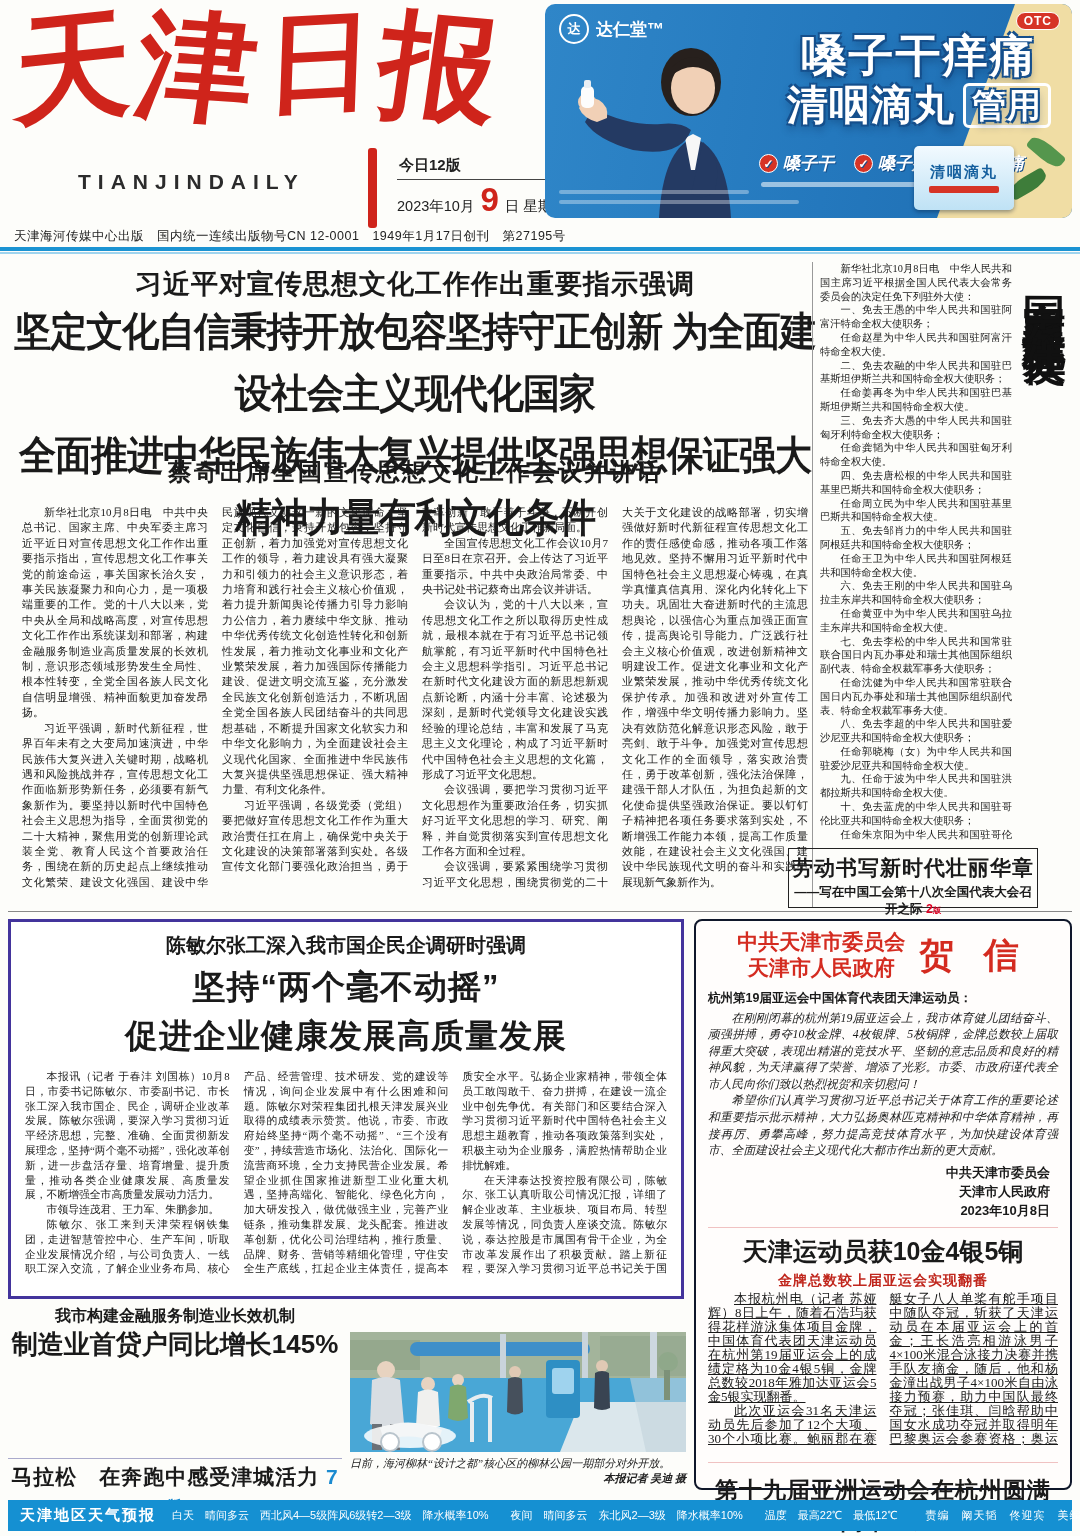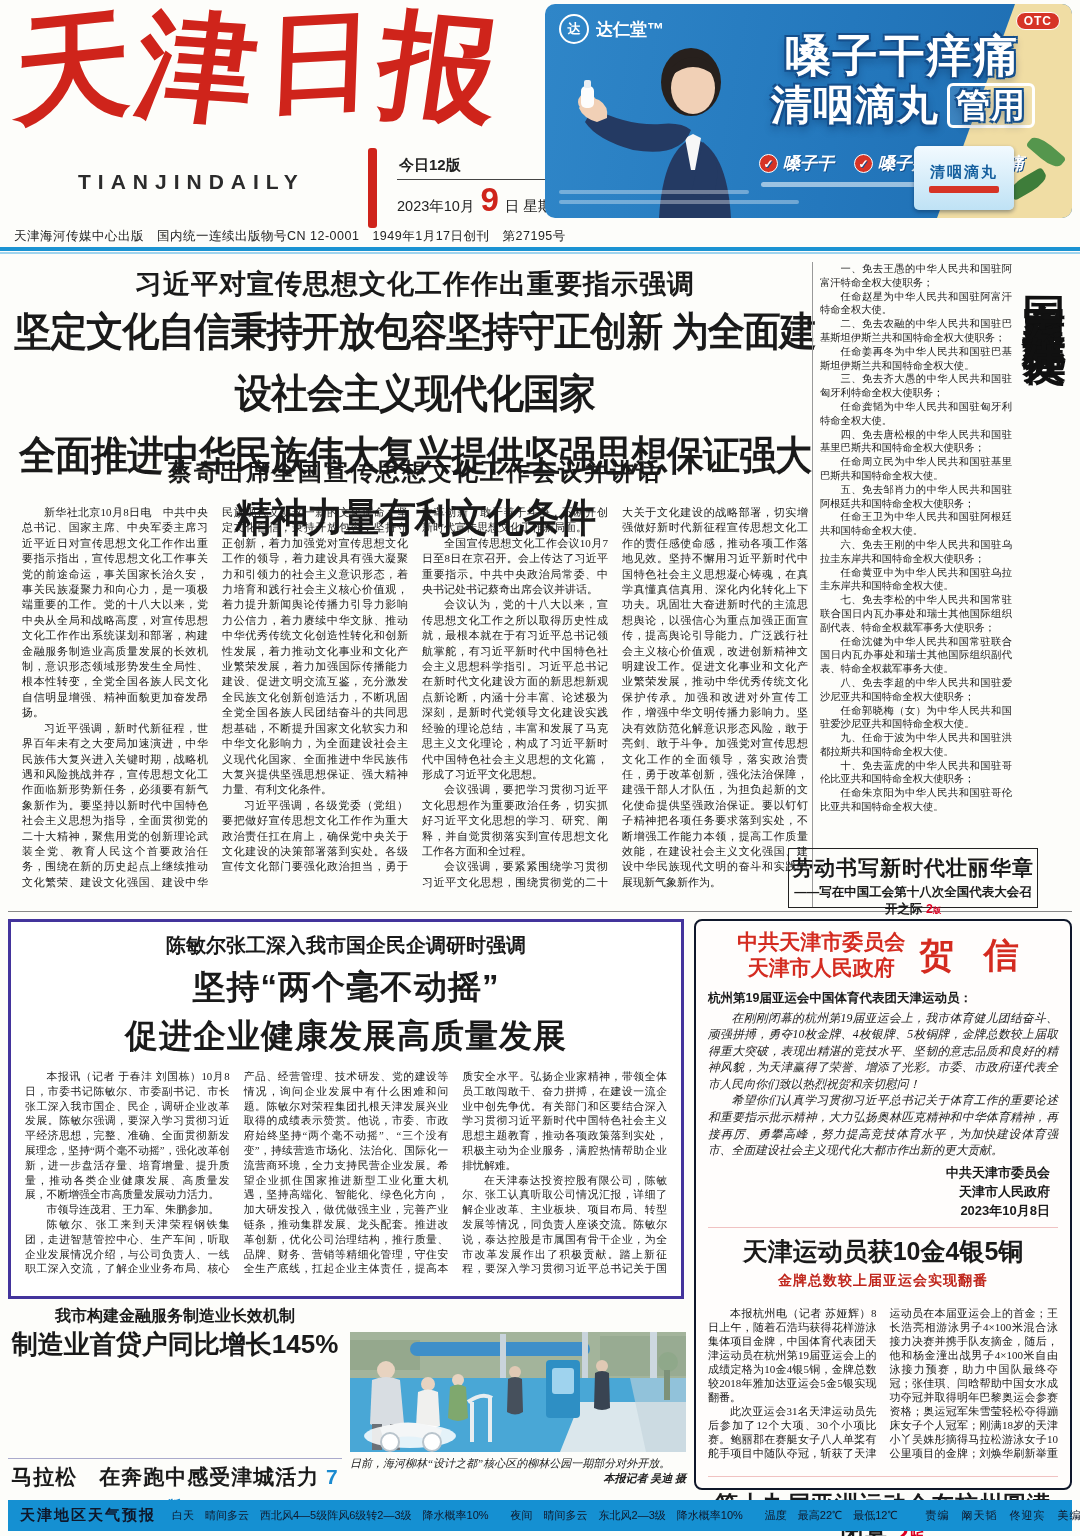--- a/index.html
+++ b/index.html
@@ -31,21 +31,21 @@
       background:linear-gradient(100deg,#2f86c8 0%,#2478bd 55%,#1e6cb0 100%);}
   .ad::before{content:"";position:absolute;right:0;top:0;width:150px;height:100%;
       background:#f0dda4;clip-path:polygon(62% 0,100% 0,100% 100%,10% 100%);}
   .ad-leaf{position:absolute;width:40px;height:16px;background:#3e7d3a;border-radius:50% 4px 50% 4px;}
   .ad-brand{position:absolute;left:14px;top:10px;display:flex;align-items:center;gap:7px;color:#fff;
       font-weight:bold;font-size:17px;}
   .ad-logo{width:26px;height:26px;border:2px solid #fff;border-radius:50%;display:flex;
       align-items:center;justify-content:center;color:#fff;font-size:13px;font-weight:bold;}
   .ad-otc{position:absolute;right:12px;top:8px;background:#d63426;color:#fff;font-weight:bold;
       font-size:12px;padding:1px 7px;border:1px solid #fff;border-radius:9px;letter-spacing:1px;}
-  .ad-head{position:absolute;left:208px;top:26px;width:300px;text-align:center;color:#fff;
+  .ad-head{position:absolute;left:224px;top:26px;width:300px;text-align:center;color:#fff;
       font-weight:900;line-height:1.15;
       text-shadow:2px 2px 0 #154f8c,-2px 2px 0 #154f8c,2px -2px 0 #154f8c,-2px -2px 0 #154f8c,0 5px 8px rgba(0,30,70,.45);}
   .ad-head .l1{font-size:45px;letter-spacing:2px;}
   .ad-head .l2{font-size:41px;letter-spacing:1px;display:flex;align-items:center;justify-content:center;gap:8px;}
   .ad-badge{display:inline-block;border:3px solid #fff;border-radius:6px;padding:0 6px;font-size:34px;
       background:rgba(255,255,255,.12);}
   .ad-checks{position:absolute;left:214px;top:148px;display:flex;gap:20px;}
   .ad-check{display:flex;align-items:center;gap:5px;color:#fff;font-weight:bold;font-size:17px;font-style:italic;
       text-shadow:1px 1px 0 #154f8c;}
   .ad-check .ck{width:17px;height:17px;background:#d63426;border-radius:50%;color:#fff;font-size:12px;
@@ -100,43 +100,43 @@
   .letter-org{font-size:21px;font-weight:900;line-height:1.25;text-align:center;}
   .letter-title{font-size:35px;font-weight:900;letter-spacing:10px;}
   .letter-to{font-size:12.5px;font-weight:bold;margin-top:8px;}
   .letter-body{margin-top:3px;font-family:"Liberation Serif",serif;font-style:italic;
       font-size:11.8px;line-height:16.6px;text-align:justify;}
   .letter-sign{text-align:right;font-weight:bold;font-size:13px;line-height:19px;margin-top:4px;padding-right:8px;}
   .red-div{height:1px;background:#f0c2c2;margin:7px 0;}
   .medal-h1{text-align:center;font-size:25px;font-weight:900;margin-top:2px;}
   .medal-h2{text-align:center;font-size:14px;font-weight:bold;color:#c0261c;
       font-family:"Liberation Serif",serif;margin-top:4px;letter-spacing:1px;}
-  .medal-body{margin-top:16px;height:163px;column-count:2;column-gap:13px;
-      font-family:"Liberation Serif",serif;font-size:11px;line-height:14px;text-align:justify;overflow:hidden;}
+  .medal-body{margin-top:2px;height:163px;column-count:2;column-gap:13px;
+      font-family:"Liberation Serif",serif;font-size:13px;line-height:14px;text-align:justify;overflow:hidden;text-decoration:underline;}
   .close-strip{text-align:center;font-size:23px;font-weight:900;padding-top:5px;letter-spacing:1px;}
 
   
   .fin-kicker{left:8px;top:1306px;width:334px;text-align:center;font-size:16px;font-weight:bold;}
   .fin-h1{left:8px;top:1327px;width:334px;text-align:center;font-size:26px;font-weight:900;}
   .fin-body{left:10px;top:1365px;width:330px;height:90px;column-count:2;column-gap:12px;
       font-family:"Liberation Serif",serif;font-size:10.4px;line-height:14.2px;text-align:justify;overflow:hidden;}
   .mara-rule{left:8px;top:1458px;width:334px;height:1px;background:#aac;}
   .mara-strip{left:8px;top:1463px;width:334px;text-align:center;font-size:21px;font-weight:900;letter-spacing:1px;}
   .page-ref-blue{color:#1b8bd0;font-weight:bold;}
   .page-ref-blue .sm{font-size:.65em;}
 
   
   .photo{left:350px;top:1332px;width:336px;height:120px;overflow:hidden;background:#9db6c2;}
   .photo svg{display:block;}
   .caption{left:350px;top:1456px;width:336px;font-family:"Liberation Serif",serif;font-style:italic;
       font-size:11px;line-height:15px;color:#222;}
   .caption .credit{display:block;text-align:right;font-weight:bold;}
 
   
-  .weather{left:8px;top:1500px;width:1064px;height:31px;background:#1590d2;color:#0f172a;display:flex;
+  .weather{left:8px;top:1500px;width:1064px;height:31px;background:#1590d2;color:#ffffff;display:flex;
       align-items:center;padding:0 12px;box-sizing:border-box;white-space:nowrap;}
   .weather .lbl{font-size:15px;font-weight:bold;letter-spacing:2px;margin-right:16px;}
   .weather .fc{font-size:11px;flex:1;}
   .weather .slash{width:3px;height:22px;background:#fff;transform:skewX(-25deg);margin:0 14px;}
   .weather .eds{font-size:11px;letter-spacing:1px;}
 </style>
 </head>
 <body>
 
 <div class="page">
@@ -231,20 +231,21 @@
       <p class="para">会议认为，党的十八大以来，宣传思想文化工作之所以取得历史性成就，最根本就在于有习近平总书记领航掌舵，有习近平新时代中国特色社会主义思想科学指引。习近平总书记在新时代文化建设方面的新思想新观点新论断，内涵十分丰富、论述极为深刻，是新时代党领导文化建设实践经验的理论总结，丰富和发展了马克思主义文化理论，构成了习近平新时代中国特色社会主义思想的文化篇，形成了习近平文化思想。</p>
       <p class="para">会议强调，要把学习贯彻习近平文化思想作为重要政治任务，切实抓好习近平文化思想的学习、研究、阐释，并自觉贯彻落实到宣传思想文化工作各方面和全过程。</p>
       <p class="para">会议强调，要紧紧围绕学习贯彻习近平文化思想，围绕贯彻党的二十大关于文化建设的战略部署，切实增强做好新时代新征程宣传思想文化工作的责任感使命感，推动各项工作落地见效。坚持不懈用习近平新时代中国特色社会主义思想凝心铸魂，在真学真懂真信真用、深化内化转化上下功夫。巩固壮大奋进新时代的主流思想舆论，以强信心为重点加强正面宣传，提高舆论引导能力。广泛践行社会主义核心价值观，改进创新精神文明建设工作。促进文化事业和文化产业繁荣发展，推动中华优秀传统文化保护传承。加强和改进对外宣传工作，增强中华文明传播力影响力。坚决有效防范化解意识形态风险，敢于亮剑、敢于斗争。加强党对宣传思想文化工作的全面领导，落实政治责任，勇于改革创新，强化法治保障，建强干部人才队伍，为担负起新的文化使命提供坚强政治保证。要以钉钉子精神把各项任务要求落到实处，不断增强工作能力本领，提高工作质量效能，在建设社会主义文化强国、建设中华民族现代文明的奋斗和实践中展现新气象新作为。</p>
     </div>
 
   <div class="abs vrule" style="left:812px;top:262px;height:646px;"></div>
   <div class="abs sec-rule"></div>
 
   <div class="abs amb-wrap">
     <div class="amb-text">
+        <p class="para">新华社北京10月8日电　中华人民共和国主席习近平根据全国人民代表大会常务委员会的决定任免下列驻外大使：</p>
         <p class="para">一、免去王愚的中华人民共和国驻阿富汗特命全权大使职务；</p>
         <p class="para">任命赵星为中华人民共和国驻阿富汗特命全权大使。</p>
         <p class="para">二、免去农融的中华人民共和国驻巴基斯坦伊斯兰共和国特命全权大使职务；</p>
         <p class="para">任命姜再冬为中华人民共和国驻巴基斯坦伊斯兰共和国特命全权大使。</p>
         <p class="para">三、免去齐大愚的中华人民共和国驻匈牙利特命全权大使职务；</p>
         <p class="para">任命龚韬为中华人民共和国驻匈牙利特命全权大使。</p>
         <p class="para">四、免去唐松根的中华人民共和国驻基里巴斯共和国特命全权大使职务；</p>
         <p class="para">任命周立民为中华人民共和国驻基里巴斯共和国特命全权大使。</p>
         <p class="para">五、免去邹肖力的中华人民共和国驻阿根廷共和国特命全权大使职务；</p>
         <p class="para">任命王卫为中华人民共和国驻阿根廷共和国特命全权大使。</p>

